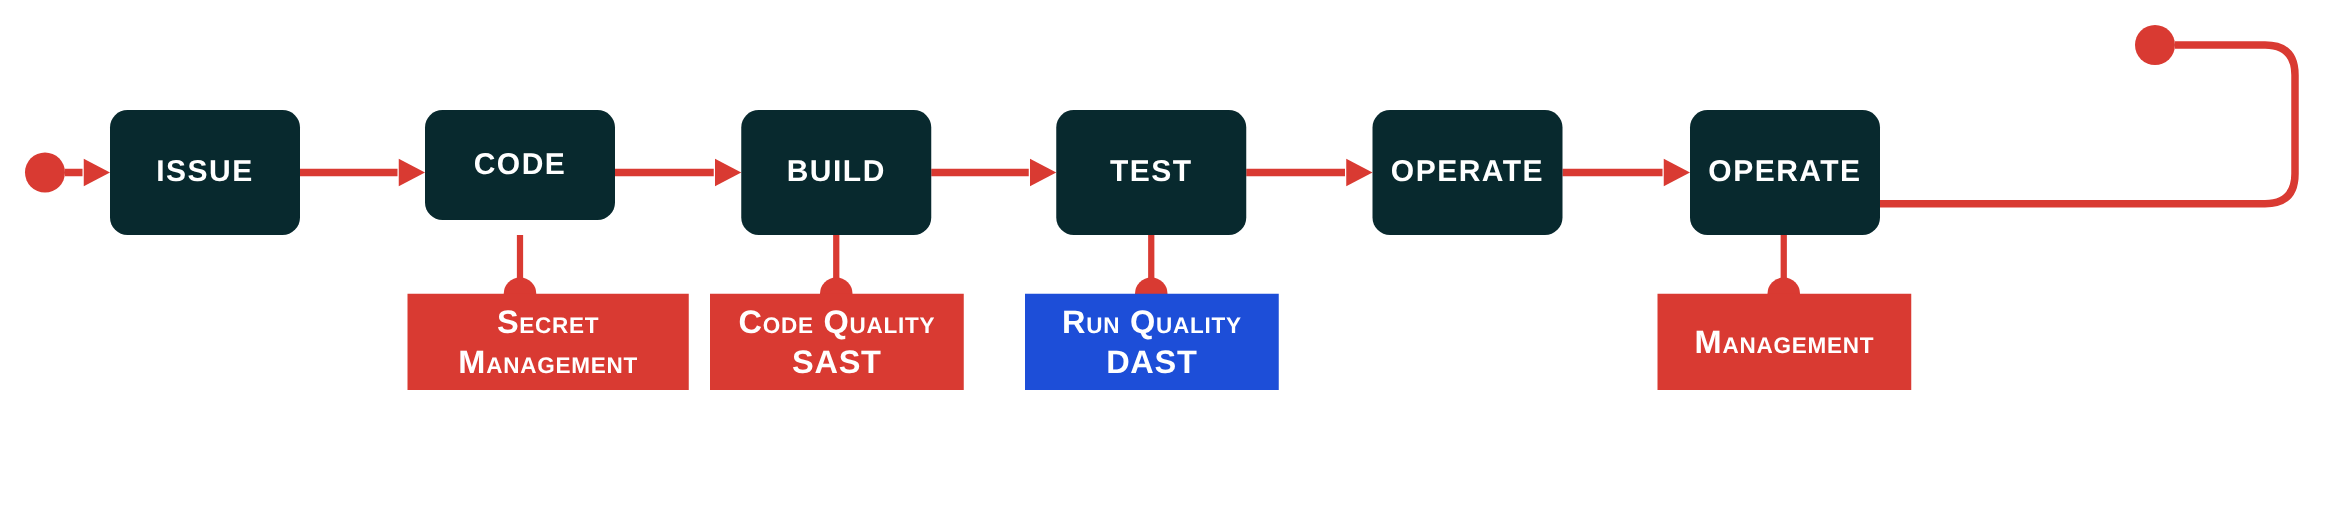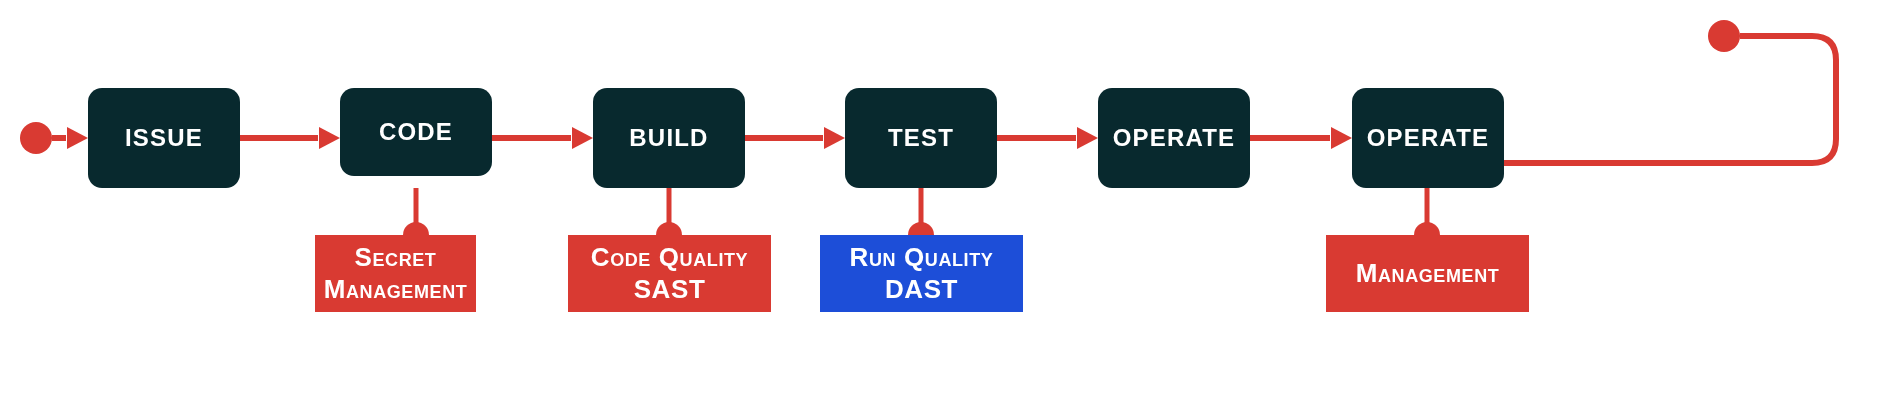--- a/index.html
+++ b/index.html
@@ -118,21 +118,21 @@
         <span class="stage-label">TEST</span>
       </div>
       <div class="stage-box" style="left: 1098px; top: 88px; width: 152px; height: 100px; background: rgb(8, 41, 46);">
         <span class="stage-label">OPERATE</span>
       </div>
       <div class="stage-box" style="left: 1352px; top: 88px; width: 152px; height: 100px; background: rgb(8, 41, 46);">
         <span class="stage-label">OPERATE</span>
       </div>
     </div>
   <div id="practice-layer">
-      <div class="practice-box" style="left: 315px; top: 235px; width: 161px; height: 77px; background: rgb(217, 58, 50);">
+      <div class="practice-box" style="left: 326px; top: 235px; width: 225px; height: 77px; background: rgb(217, 58, 50);">
         <span class="practice-label">Secret</span>
         <span class="practice-label">Management</span>
       </div>
       <div class="practice-box" style="left: 568px; top: 235px; width: 203px; height: 77px; background: rgb(217, 58, 50);">
         <span class="practice-label">Code Quality</span>
         <span class="practice-label">SAST</span>
       </div>
       <div class="practice-box" style="left: 820px; top: 235px; width: 203px; height: 77px; background: #1d4ed8; justify-content: center;">
         <span class="practice-label">Run Quality</span>
         <span class="practice-label">DAST</span>

